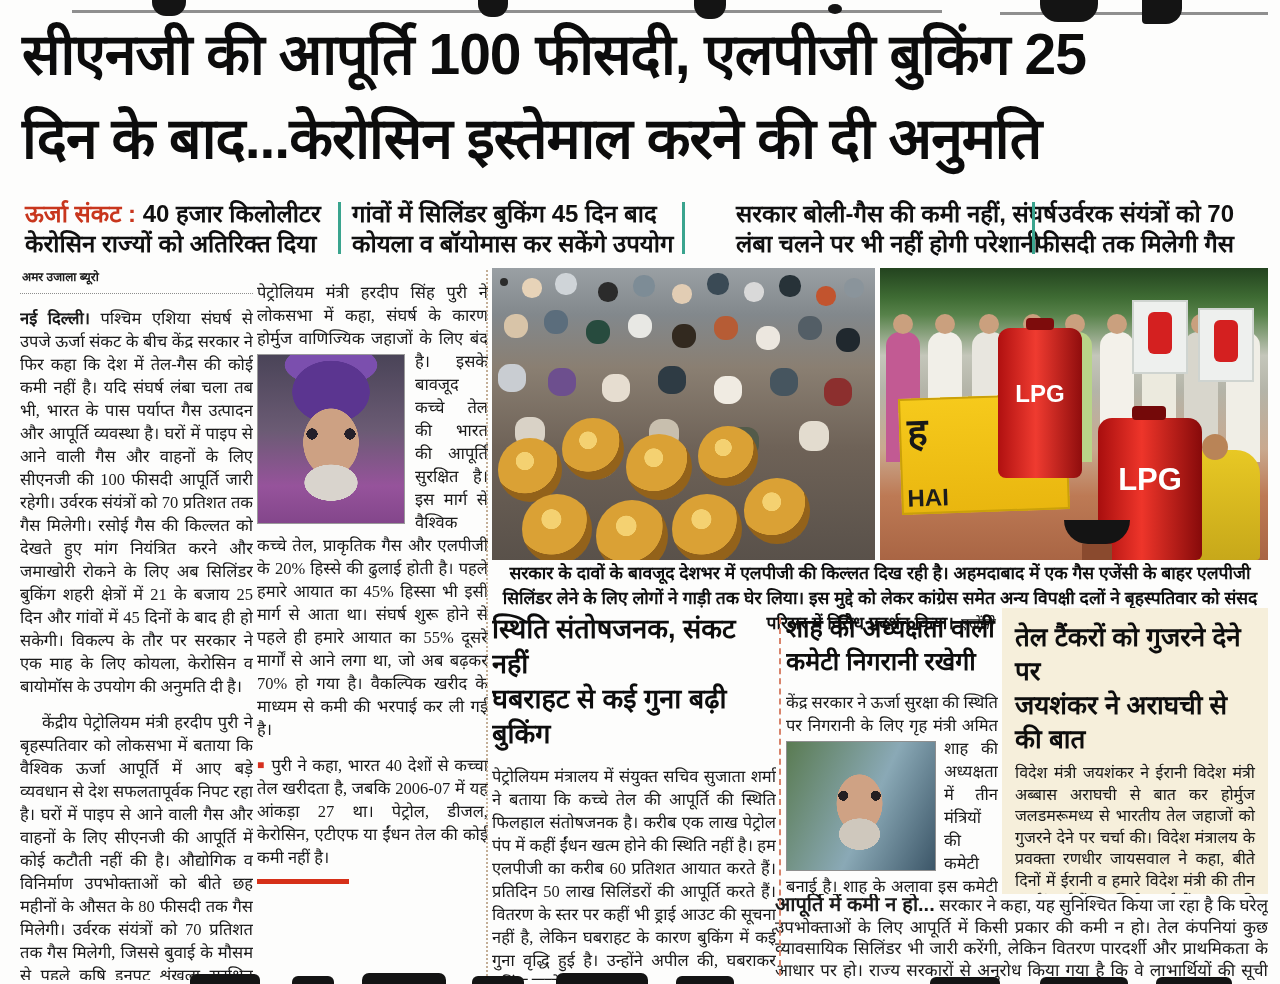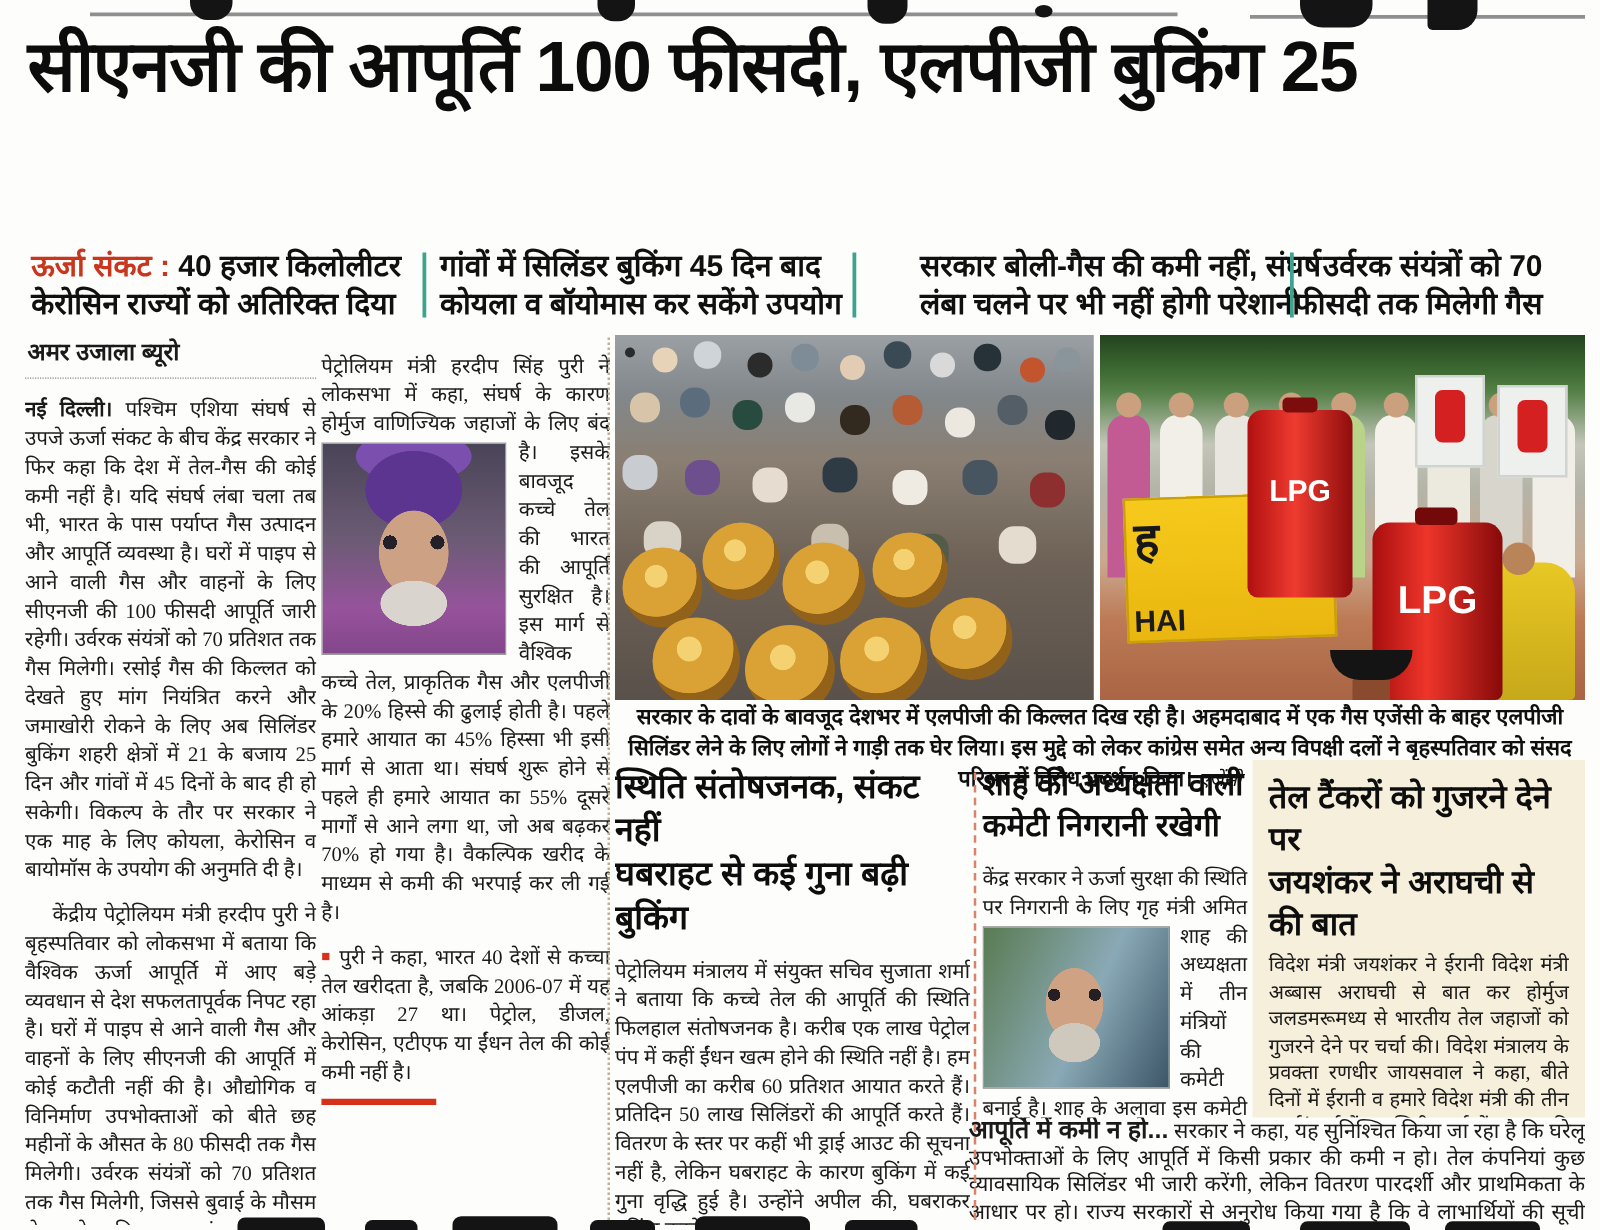--- a/index.html
+++ b/index.html
@@ -20,21 +20,21 @@
   
   .jbody{font-size:16.5px;line-height:23px;text-align:justify;margin:13px 0 2px 0;}
   .small-body{font-size:16px;line-height:21.5px;text-align:justify;margin:0;}
   .dateline{font-weight:700;}
   .indent{text-indent:22px;}
   .bullet{color:#d6301f;font-size:12px;vertical-align:2px;}
   .rule-red{width:92px;height:5px;background:#d63018;margin:10px 0 12px 0;}
   .art-head{font-family:"Liberation Sans","DejaVu Sans",sans-serif;font-weight:800;color:#0d0d0d;}
   
   #col1{position:absolute;left:20px;top:266px;width:233px;height:714px;overflow:hidden;}
-  .byline{font-family:"Liberation Sans","DejaVu Sans",sans-serif;font-weight:700;font-size:19px;
+  .byline{font-family:"Liberation Sans","DejaVu Sans",sans-serif;font-weight:700;font-size:12px;
           padding:2px 0 8px 2px;border-bottom:1px dotted #8d8d8d;margin-bottom:12px;}
   
   #col2{position:absolute;left:257px;top:268px;width:231px;height:712px;overflow:hidden;}
   .headbox{background:#e3e3e3;text-align:center;font-size:23px;line-height:30px;
            padding:9px 4px;margin-bottom:12px;}
   .puri-photo{float:left;width:146px;height:168px;margin:4px 10px 2px 0;border:1px solid #9a9a9a;
     background:
       radial-gradient(circle 8px at 37% 47%,#24202a 70%,transparent 71%),
       radial-gradient(circle 8px at 63% 47%,#24202a 70%,transparent 71%),
       radial-gradient(ellipse 44px 30px at 50% 76%,#d9d4cd 60%,transparent 61%),
@@ -126,20 +126,21 @@
   <div class="hline-frag" style="left:1000px;top:12px;width:268px;"></div>
   <div class="frag" style="left:152px;top:0;width:34px;height:16px;border-radius:0 0 14px 14px;"></div>
   <div class="frag" style="left:478px;top:0;width:30px;height:17px;border-radius:0 0 13px 13px;"></div>
   <div class="frag" style="left:694px;top:0;width:32px;height:19px;border-radius:0 0 14px 14px;"></div>
   <div class="frag" style="left:828px;top:4px;width:14px;height:10px;border-radius:50%;"></div>
   <div class="frag" style="left:1040px;top:0;width:58px;height:22px;border-radius:0 0 18px 18px;"></div>
   <div class="frag" style="left:1142px;top:0;width:40px;height:24px;border-radius:0 0 16px 4px;"></div>
 
   <div class="headline">
     <div>सीएनजी की आपूर्ति 100 फीसदी, एलपीजी बुकिंग 25</div>
+    <div>दिन के बाद...केरोसिन इस्तेमाल करने की दी अनुमति</div>
   </div>
 
   <div class="deck-item" style="left:25px;width:312px;">
     <span class="kicker">ऊर्जा संकट :</span>
     <span>40 हजार किलोलीटर केरोसिन राज्यों को अतिरिक्त दिया</span>
   </div>
   <div class="deck-sep" style="left:338px;"></div>
   <div class="deck-item" style="left:352px;width:322px;">गांवों में सिलिंडर बुकिंग 45 दिन बाद कोयला व बॉयोमास कर सकेंगे उपयोग</div>
   <div class="deck-sep" style="left:682px;"></div>
   <div class="deck-item" style="left:736px;width:328px;">सरकार बोली-गैस की कमी नहीं, संघर्ष लंबा चलने पर भी नहीं होगी परेशानी</div>

